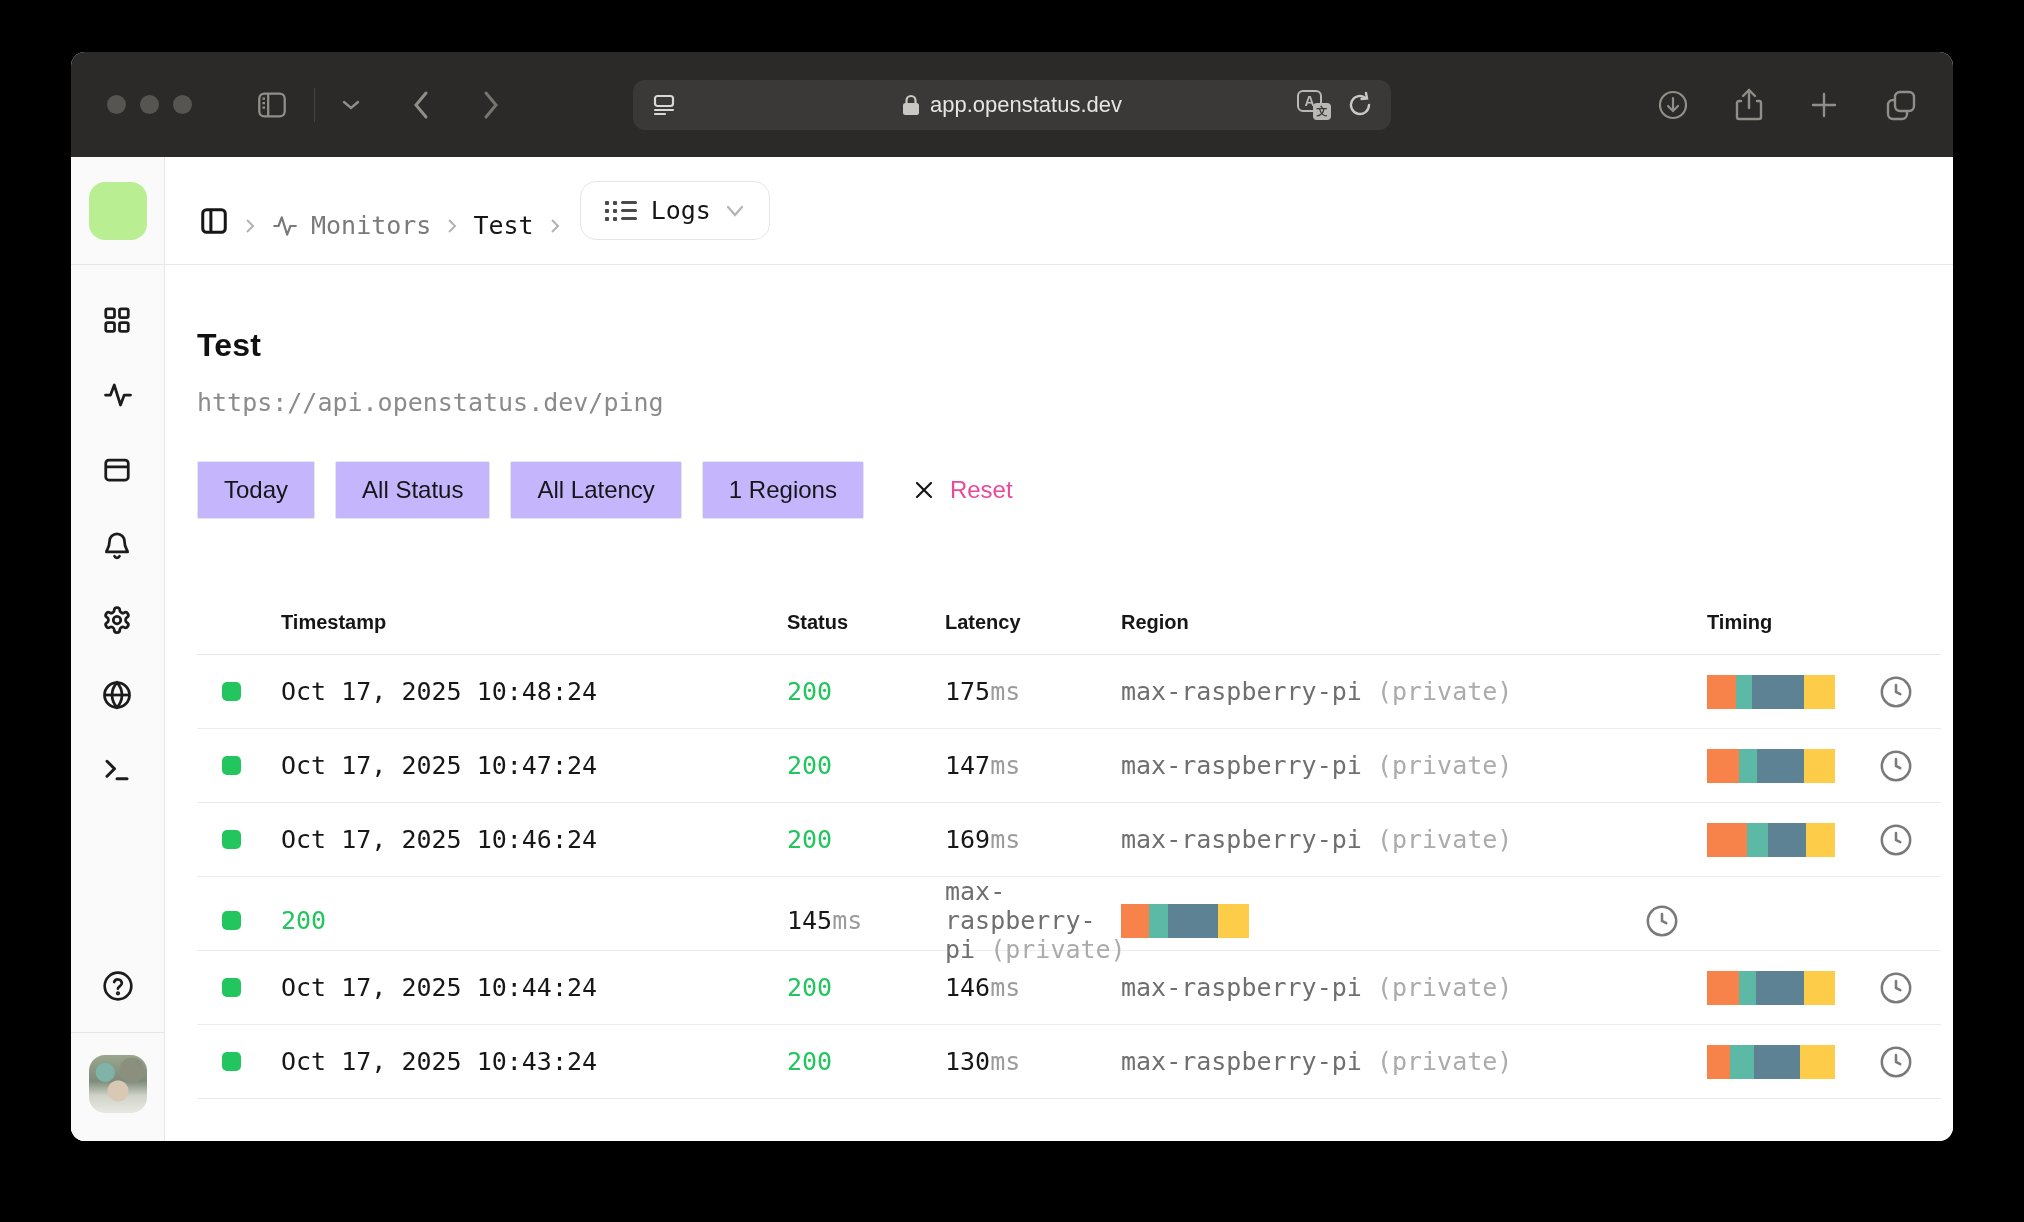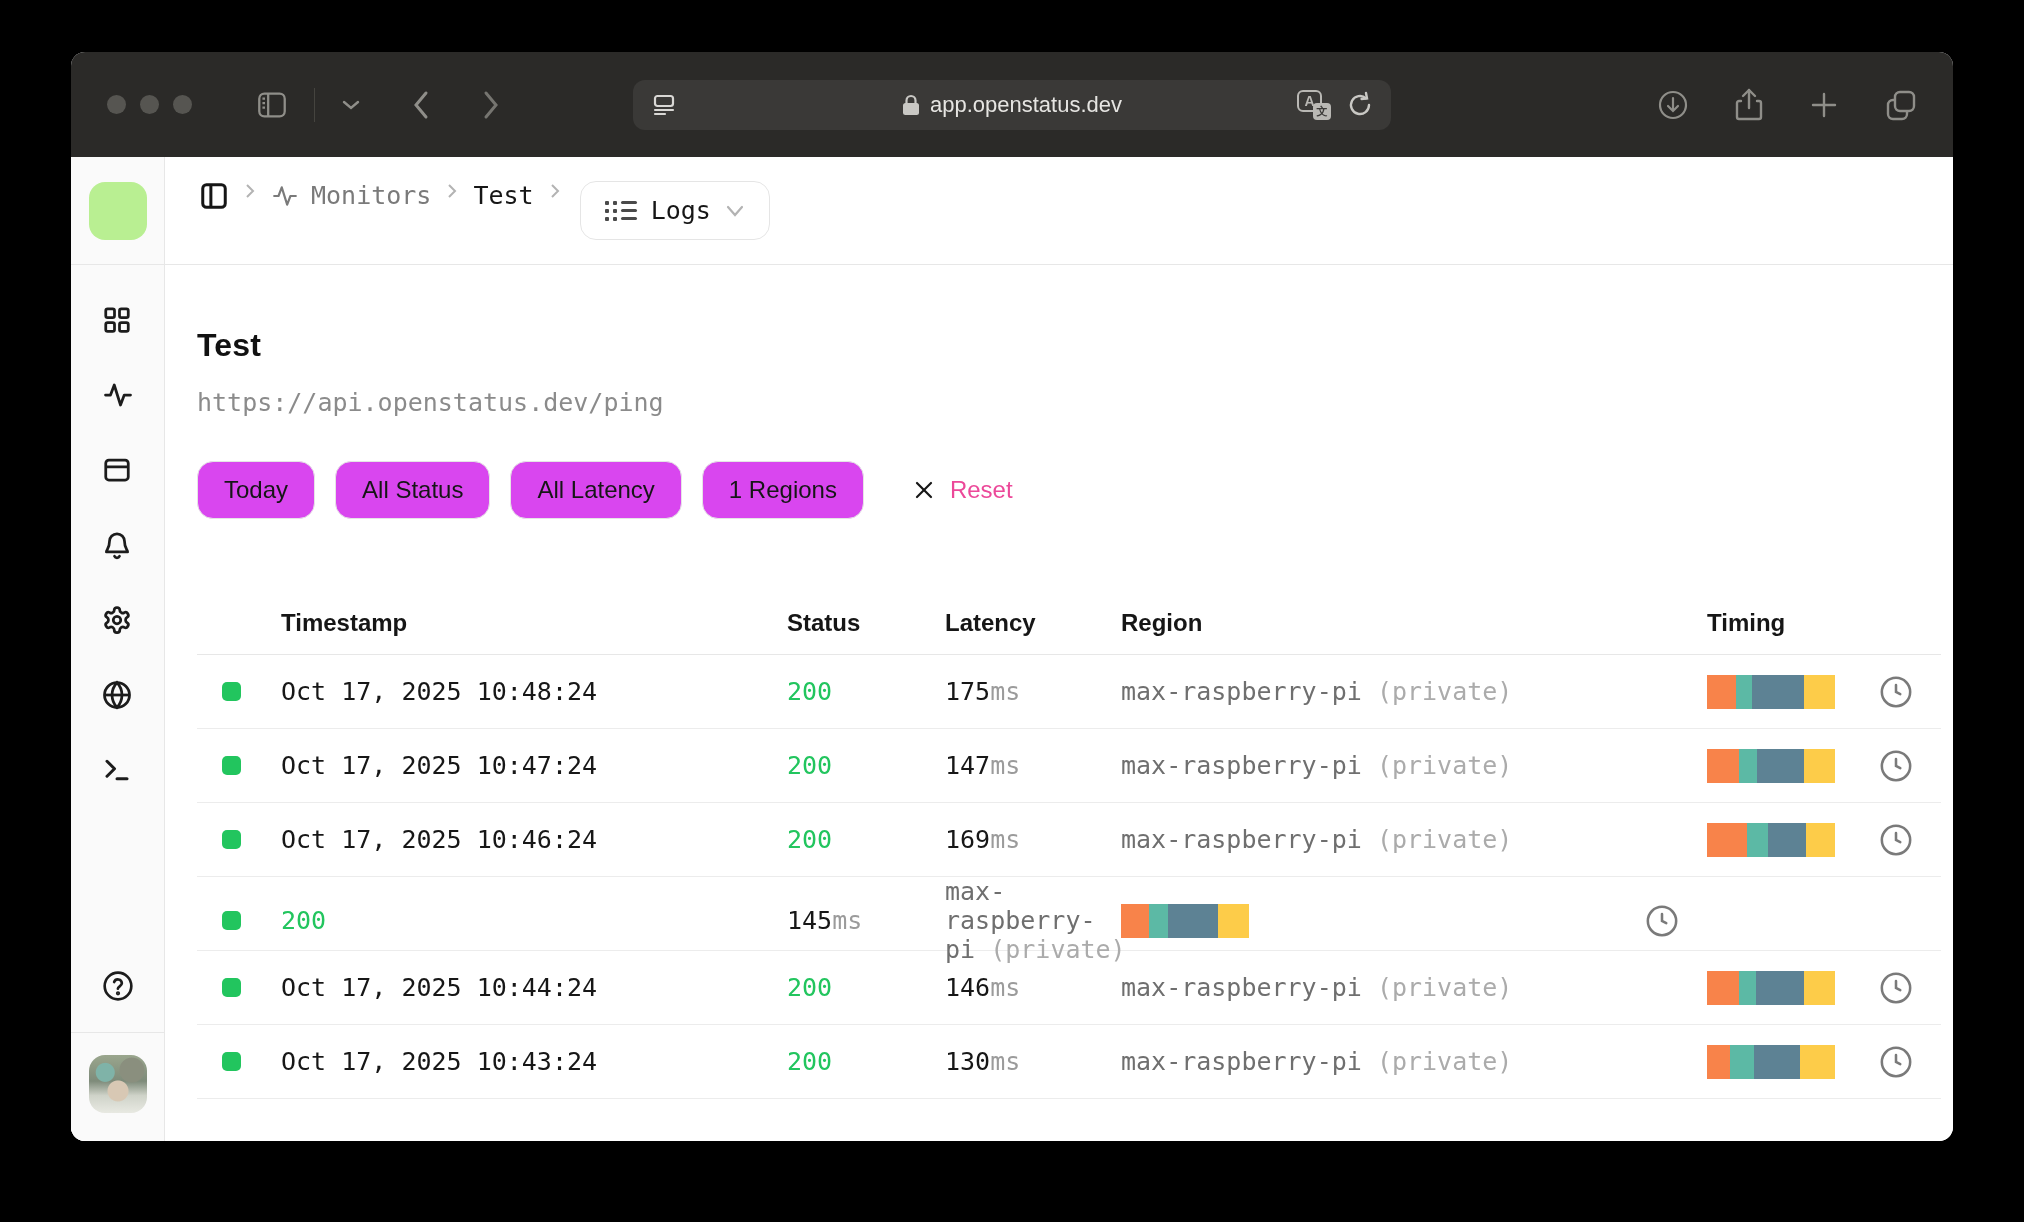--- a/index.html
+++ b/index.html
@@ -49,21 +49,21 @@
       radial-gradient(circle at 28% 30%, #7fb3a8 0 9px, transparent 10px),
       radial-gradient(circle at 74% 26%, #8a8f7e 0 12px, transparent 13px),
       linear-gradient(180deg,#9aa68d 0%, #7e8b7a 45%, #cfd3c9 70%, #e8e9e2 100%); }
   .help-wrap { margin-bottom:26px; color:#1c1c1c; }
 
   .content { flex:1; display:flex; flex-direction:column; min-width:0; }
 
   
   .appbar { height:108px; flex:none; border-bottom:1px solid #e7e7e7;
     display:flex; align-items:center; padding:0 34px; }
-  .crumbs { display:flex; align-items:flex-start; gap:13px; }
+  .crumbs { display:flex; align-items:flex-end; gap:13px; }
   .crumb-sep { color:#b3b3b3; }
   .crumb { display:flex; align-items:center; gap:12px; font-size:25px; color:#7a7a7a; }
   .crumb.current { color:#161616; }
   .logs-btn { display:flex; align-items:center; gap:14px; border:1px solid #e5e5e5;
     border-radius:16px; padding:14px 24px; font-size:25px; color:#161616; background:#fff;
     margin-left:4px; }
   .listicon { display:flex; flex-direction:column; gap:4px; }
   .listicon .lrow { display:flex; align-items:center; gap:4px; }
   .listicon .d { width:4px; height:4px; background:#4a4a4a; border-radius:1px; }
   .listicon .l { width:16px; height:3.4px; background:#4a4a4a; border-radius:2px; }
@@ -72,32 +72,32 @@
   .kbd { width:36px; height:36px; border:1px solid #e9e9e9; border-radius:9px;
     display:flex; align-items:center; justify-content:center; font-size:19px; color:#9a9a9a; }
   .dots3 { display:flex; gap:6px; }
   .dots3 i { width:5.5px; height:5.5px; border-radius:50%; background:#161616; }
 
   
   .main { flex:1; padding:62px 12px 0 32px; min-height:0; }
   .page-title { font-size:32px; font-weight:bold; color:#111; letter-spacing:.2px; }
   .endpoint { margin-top:24px; font-size:25px; color:#8b8b8b; }
   .filters { margin-top:44px; display:flex; align-items:center; gap:20px; }
-  .fbtn { border:1px solid #e5e5e5; background:#d946ef; border-radius:16px;
+  .fbtn { border:1px solid #e5e5e5; background:#c4b5fd; border-radius:2px;
     padding:0 26px; height:58px; display:flex; align-items:center;
     font-size:24px; font-weight:500; color:#161616; }
   .reset { display:flex; align-items:center; gap:14px; font-size:24px; font-weight:500;
     color:#ec4899; margin-left:28px; }
 
   
   .table { margin-top:72px; }
   .trow { display:grid; grid-template-columns:84px 506px 158px 176px 586px 1fr;
     align-items:center; border-bottom:1px solid #ececec; height:74px; }
   .thead { height:64px; border-bottom:1px solid #e7e7e7; }
-  .thead .hcell { font-size:24px; font-weight:600; color:#161616; }
+  .thead .hcell { font-size:20px; font-weight:600; color:#161616; }
   .dot { width:19px; height:19px; border-radius:5px; background:#22c55e; margin-left:25px; display:block; }
   .c-ts { font-size:25px; color:#171717; }
   .c-status { font-size:25px; }
   .c-latency { font-size:25px; color:#171717; }
   .lat-unit { color:#9b9b9b; }
   .c-region { font-size:25px; color:#6f6f6f; }
   .region-note { color:#ababab; }
   .c-timing { display:flex; align-items:center; }
   .bar { width:128px; height:34px; display:flex; overflow:hidden; }
   .bar i { display:block; height:100%; }

